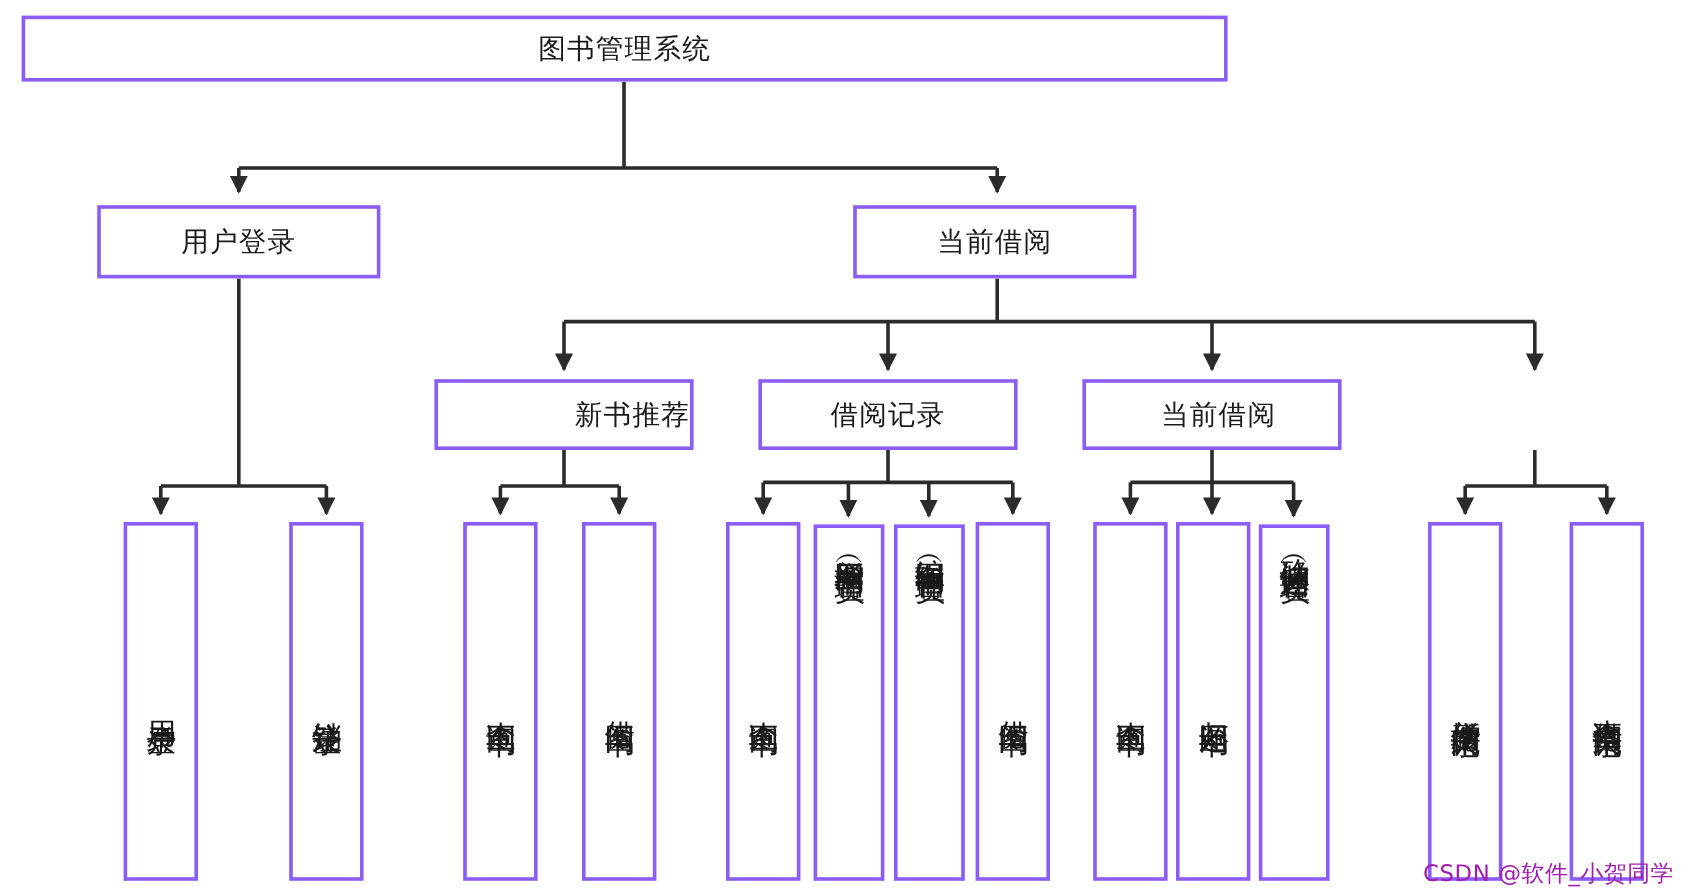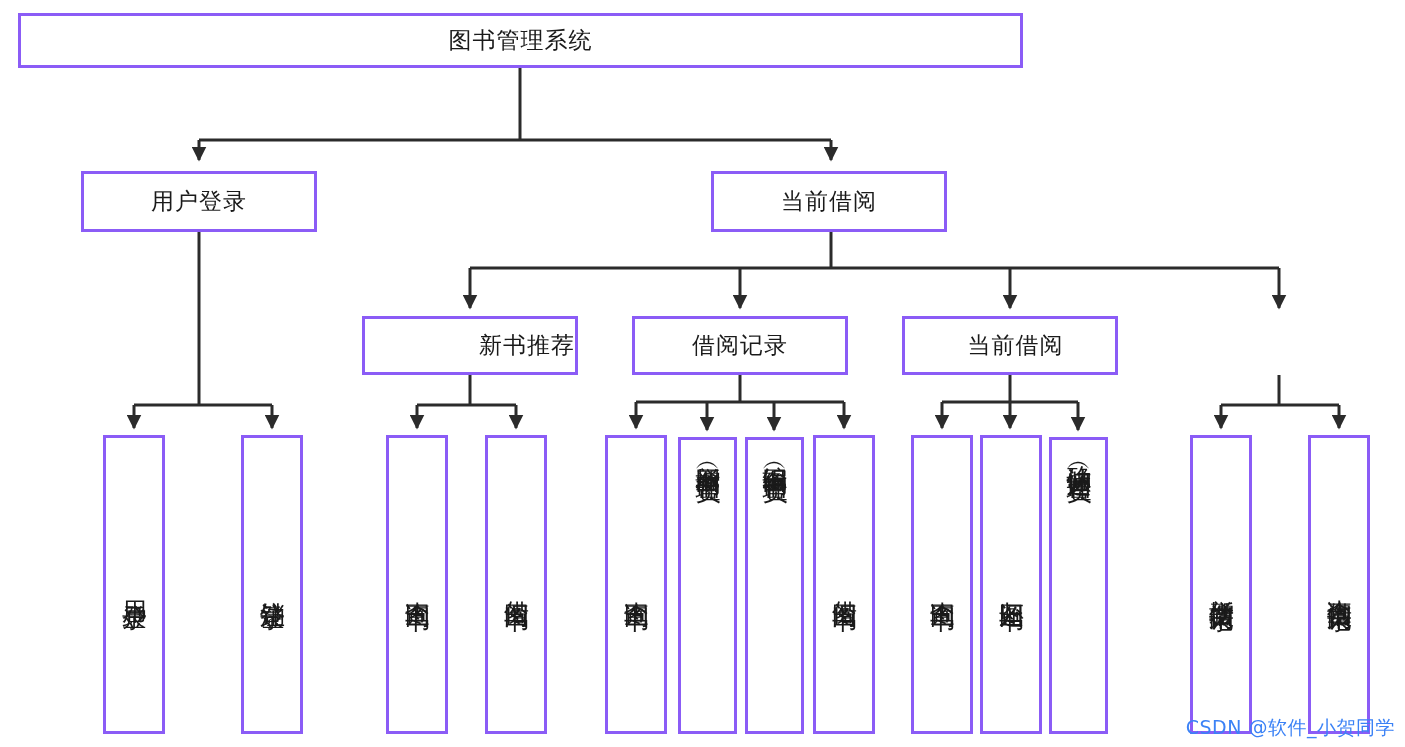--- a/index.html
+++ b/index.html
@@ -59,21 +59,21 @@
     top: 0;
     width: 1405px;
     height: 747px;
     pointer-events: none;
   }
   .watermark {
     position: absolute;
     right: 10px;
     bottom: 6px;
     font-size: 19px;
-    color: #3b82f6;
+    color: #a21caf;
     letter-spacing: 0.5px;
     white-space: nowrap;
   }
 </style>
 </head>
 <body>
 
 <div id="canvas">
 
   <svg class="links" viewBox="0 0 1405 747" xmlns="http://www.w3.org/2000/svg">

